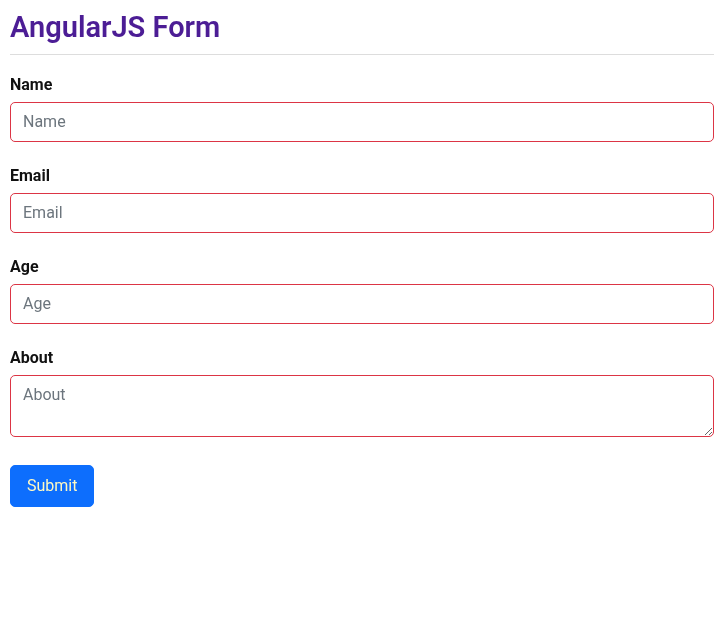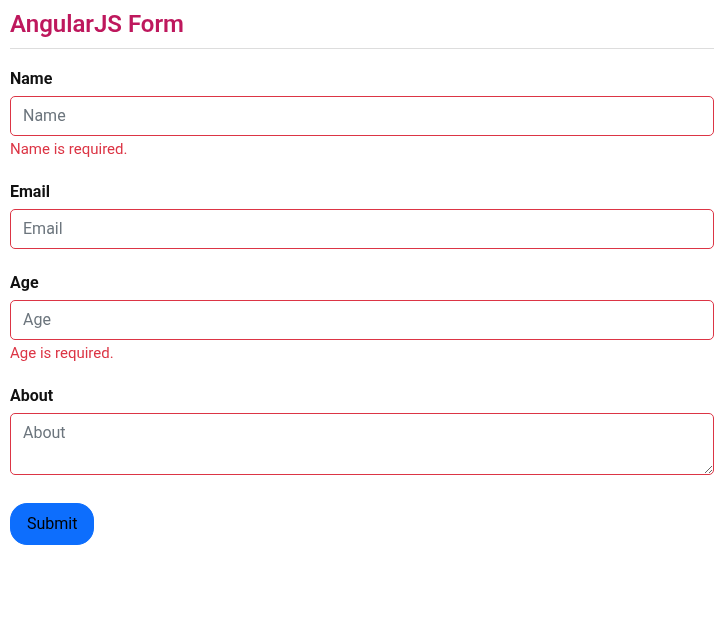--- a/index.html
+++ b/index.html
@@ -8,24 +8,24 @@
       padding: 0;
     }
     body {
       font-family: -apple-system, BlinkMacSystemFont, "Segoe UI", Roboto, "Helvetica Neue", Arial, sans-serif;
       padding: 10px;
       color: #212529;
       background: #fff;
       width: 724px;
     }
     h1 {
-      font-size: 24px;
+      font-size: 29px;
       font-weight: 600;
       margin-bottom: 10px;
-      color: #be185d;
+      color: #4c1d95;
     }
     hr {
       border: none;
       border-top: 1px solid #ddd;
       margin-bottom: 20px;
     }
     .form-group {
       margin-bottom: 24px;
     }
     .label {
@@ -57,52 +57,50 @@
     .error-msg {
       color: #dc3545;
       font-size: 15px;
       margin-top: 4px;
     }
     .btn-submit {
       display: inline-block;
       padding: 8px 16px;
       font-size: 16px;
       font-weight: 400;
-      color: #000000;
+      color: #fef9c3;
       background-color: #0d6efd;
       border: 1px solid #0d6efd;
-      border-radius: 17px;
+      border-radius: 5px;
       cursor: pointer;
       font-family: inherit;
       line-height: 1.5;
     }
   </style>
 </head>
 <body>
 
 <h1>AngularJS Form</h1>
 <hr>
 
 <form>
 
   <div class="form-group">
     <label class="label">Name</label>
     <input type="text" class="form-control" placeholder="Name" style="">
-    <div class="error-msg">Name is required.</div>
   </div>
 
   <div class="form-group">
     <label class="label">Email</label>
     <input type="text" class="form-control" placeholder="Email" style="">
   </div>
 
   <div class="form-group">
     <label class="label">Age</label>
     <input type="text" class="form-control" placeholder="Age" style="">
-    <div class="error-msg">Age is required.</div>
   </div>
 
   <div class="form-group">
     <label class="label">About</label>
     <textarea class="form-control" placeholder="About" style=""></textarea>
   </div>
 
   <button type="button" class="btn-submit">Submit</button>
 
 </form>

